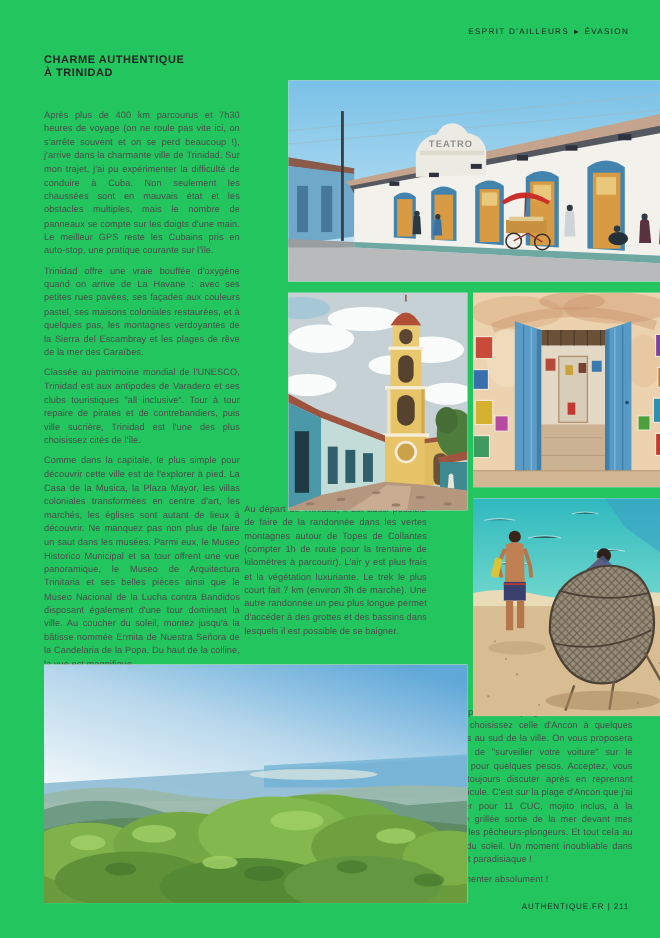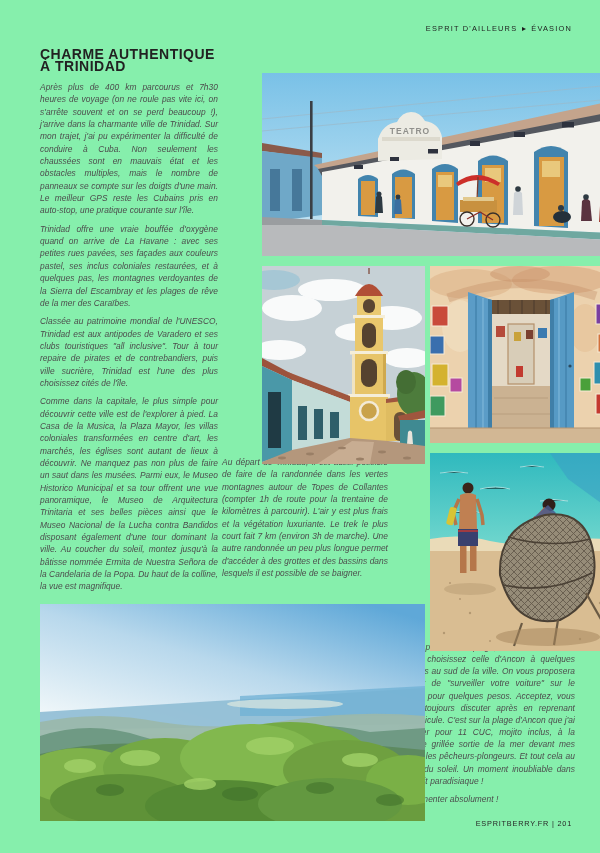--- a/index.html
+++ b/index.html
@@ -1,18 +1,18 @@
 <!DOCTYPE html>
 <html><head>
 <meta charset="utf-8">
 <style>
   html,body { margin:0; padding:0; background:#e8e8e8; }
   .page {
     position:relative; width:600px; height:853px; margin:0 auto;
-    background:#86efac; overflow:hidden;
+    background:#22c55e; overflow:hidden;
     font-family:"Liberation Sans", sans-serif;
   }
   
   .kicker {
     position:absolute; top:24px; right:28px;
     font-size:7.4px; letter-spacing:1.2px; color:#1d1d1d;
     display:flex; align-items:center; gap:5px;
   }
   .kicker .strong { font-weight:400; }
   .tri {
@@ -20,26 +20,26 @@
     border-top:2.6px solid transparent; border-bottom:2.6px solid transparent;
     border-left:4.2px solid #1d1d1d;
   }
   .folio {
     position:absolute; top:819px; right:28px;
     font-size:7.3px; letter-spacing:0.8px; color:#262626;
   }
   
   .col { position:absolute; }
   .title {
-    font-size:14px; font-weight:700; letter-spacing:0.5px;
-    color:#222222; line-height:11.5px; margin:0 0 9px 0;
+    font-size:10px; font-weight:700; letter-spacing:0.5px;
+    color:#222222; line-height:11.5px; margin:0 0 26px 0;
   }
   .body-text p {
     margin:0 0 6px 0; font-size:8.4px; line-height:12.35px;
-    color:#4c4c4c; text-align:justify; letter-spacing:0.05px;font-style:italic;
+    color:#4c4c4c; text-align:justify; letter-spacing:0.05px;
   }
   #col1 { left:40px; top:49px;  width:178px; }
   #col2 { left:222px; top:456px; width:166px; }
   #col3 { left:390px; top:641px; width:185px; }
   #col3 p { line-height:12.15px; }
   
   .photo { position:absolute; overflow:hidden; background:#ddd; }
   .photo svg { display:block; width:100%; height:100%; }
   #photo-teatro    { left:222px; top:57px;  width:350px; height:183px; }
   #photo-tower     { left:222px; top:250px; width:163px; height:198px; }
@@ -57,21 +57,21 @@
     <span class="tri"></span>
     <span class="strong">ÉVASION</span>
   </div>
 
   <div class="col body-text" id="col1">
     <h1 class="title">
       <span>CHARME AUTHENTIQUE</span><br>
       <span>À TRINIDAD</span>
     </h1>
     <p>Après plus de 400 km parcourus et 7h30 heures de voyage (on ne roule pas vite ici, on s'arrête souvent et on se perd beaucoup !), j'arrive dans la charmante ville de Trinidad. Sur mon trajet, j'ai pu expérimenter la difficulté de conduire à Cuba. Non seulement les chaussées sont en mauvais état et les obstacles multiples, mais le nombre de panneaux se compte sur les doigts d'une main. Le meilleur GPS reste les Cubains pris en auto-stop, une pratique courante sur l'île.</p>
-    <p>Trinidad offre une vraie bouffée d'oxygène quand on arrive de La Havane : avec ses petites rues pavées, ses façades aux couleurs pastel, ses inclus coloniales restaurées, et à quelques pas, les montagnes verdoyantes de la Sierra del Escambray et les plages de rêve de la mer des Caraïbes.</p>
+    <p>Trinidad offre une vraie bouffée d'oxygène quand on arrive de La Havane : avec ses petites rues pavées, ses façades aux couleurs pastel, ses maisons coloniales restaurées, et à quelques pas, les montagnes verdoyantes de la Sierra del Escambray et les plages de rêve de la mer des Caraïbes.</p>
     <p>Classée au patrimoine mondial de l'UNESCO, Trinidad est aux antipodes de Varadero et ses clubs touristiques "all inclusive". Tour à tour repaire de pirates et de contrebandiers, puis ville sucrière, Trinidad est l'une des plus choisissez cités de l'île.</p>
     <p>Comme dans la capitale, le plus simple pour découvrir cette ville est de l'explorer à pied. La Casa de la Musica, la Plaza Mayor, les villas coloniales transformées en centre d'art, les marchés, les églises sont autant de lieux à découvrir. Ne manquez pas non plus de faire un saut dans les musées. Parmi eux, le Museo Historico Municipal et sa tour offrent une vue panoramique, le Museo de Arquitectura Trinitaria et ses belles pièces ainsi que le Museo Nacional de la Lucha contra Bandidos disposant également d'une tour dominant la ville. Au coucher du soleil, montez jusqu'à la bâtisse nommée Ermita de Nuestra Señora de la Candelaria de la Popa. Du haut de la colline, la vue est magnifique.</p>
   </div>
 
   <div class="col body-text" id="col2">
     <p>Au départ de Trinidad, il est aussi possible de faire de la randonnée dans les vertes montagnes autour de Topes de Collantes (compter 1h de route pour la trentaine de kilomètres à parcourir). L'air y est plus frais et la végétation luxuriante. Le trek le plus court fait 7 km (environ 3h de marche). Une autre randonnée un peu plus longue permet d'accéder à des grottes et des bassins dans lesquels il est possible de se baigner.</p>
   </div>
 
   <div class="col body-text" id="col3">
     <p>Si vous préférez la plage, évitez celle de La Boca et choisissez celle d'Ancon à quelques kilomètres au sud de la ville. On vous proposera sûrement de "surveiller votre voiture" sur le "parking" pour quelques pesos. Acceptez, vous pourrez toujours discuter après en reprenant votre véhicule. C'est sur la plage d'Ancon que j'ai pu goûter pour 11 CUC, mojito inclus, à la langouste grillée sortie de la mer devant mes yeux par les pêcheurs-plongeurs. Et tout cela au coucher du soleil. Un moment inoubliable dans un endroit paradisiaque !</p>
@@ -394,18 +394,18 @@
           <ellipse cx="70" cy="186" rx="14" ry="6"></ellipse>
             <ellipse cx="200" cy="190" rx="18" ry="7"></ellipse>
           <ellipse cx="280" cy="184" rx="14" ry="6"></ellipse>
             <ellipse cx="350" cy="196" rx="14" ry="6"></ellipse>
         </g>
       </g>
     </svg>
   </figure>
 
   <div class="folio">
-    <span>ESPRITBERRY.FR</span>
+    <span>AUTHENTIQUE.FR</span>
     <span>|</span>
-    <span>201</span>
+    <span>211</span>
   </div>
 
 </div>
 
 </body></html>

